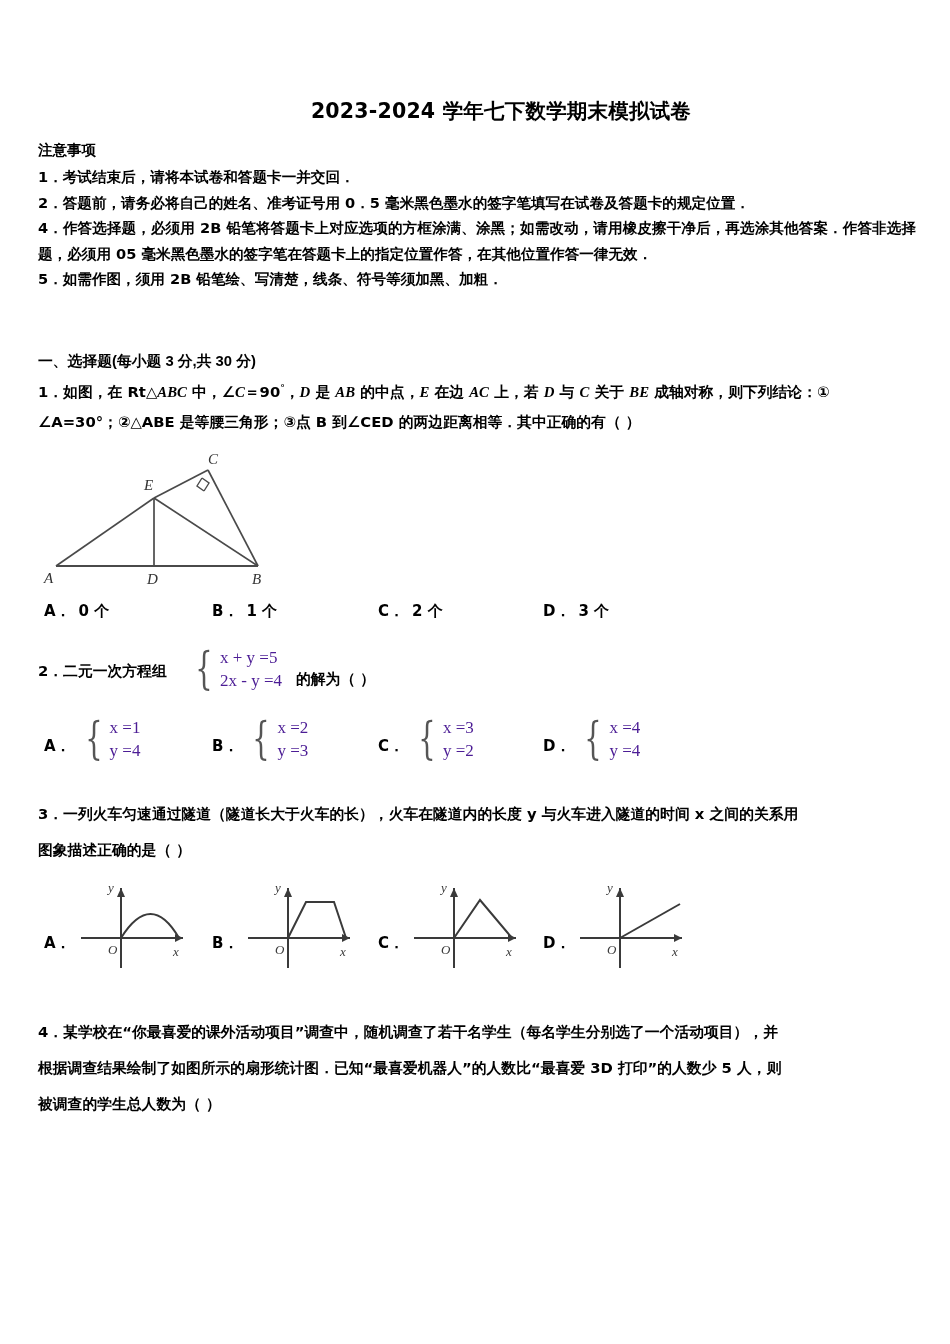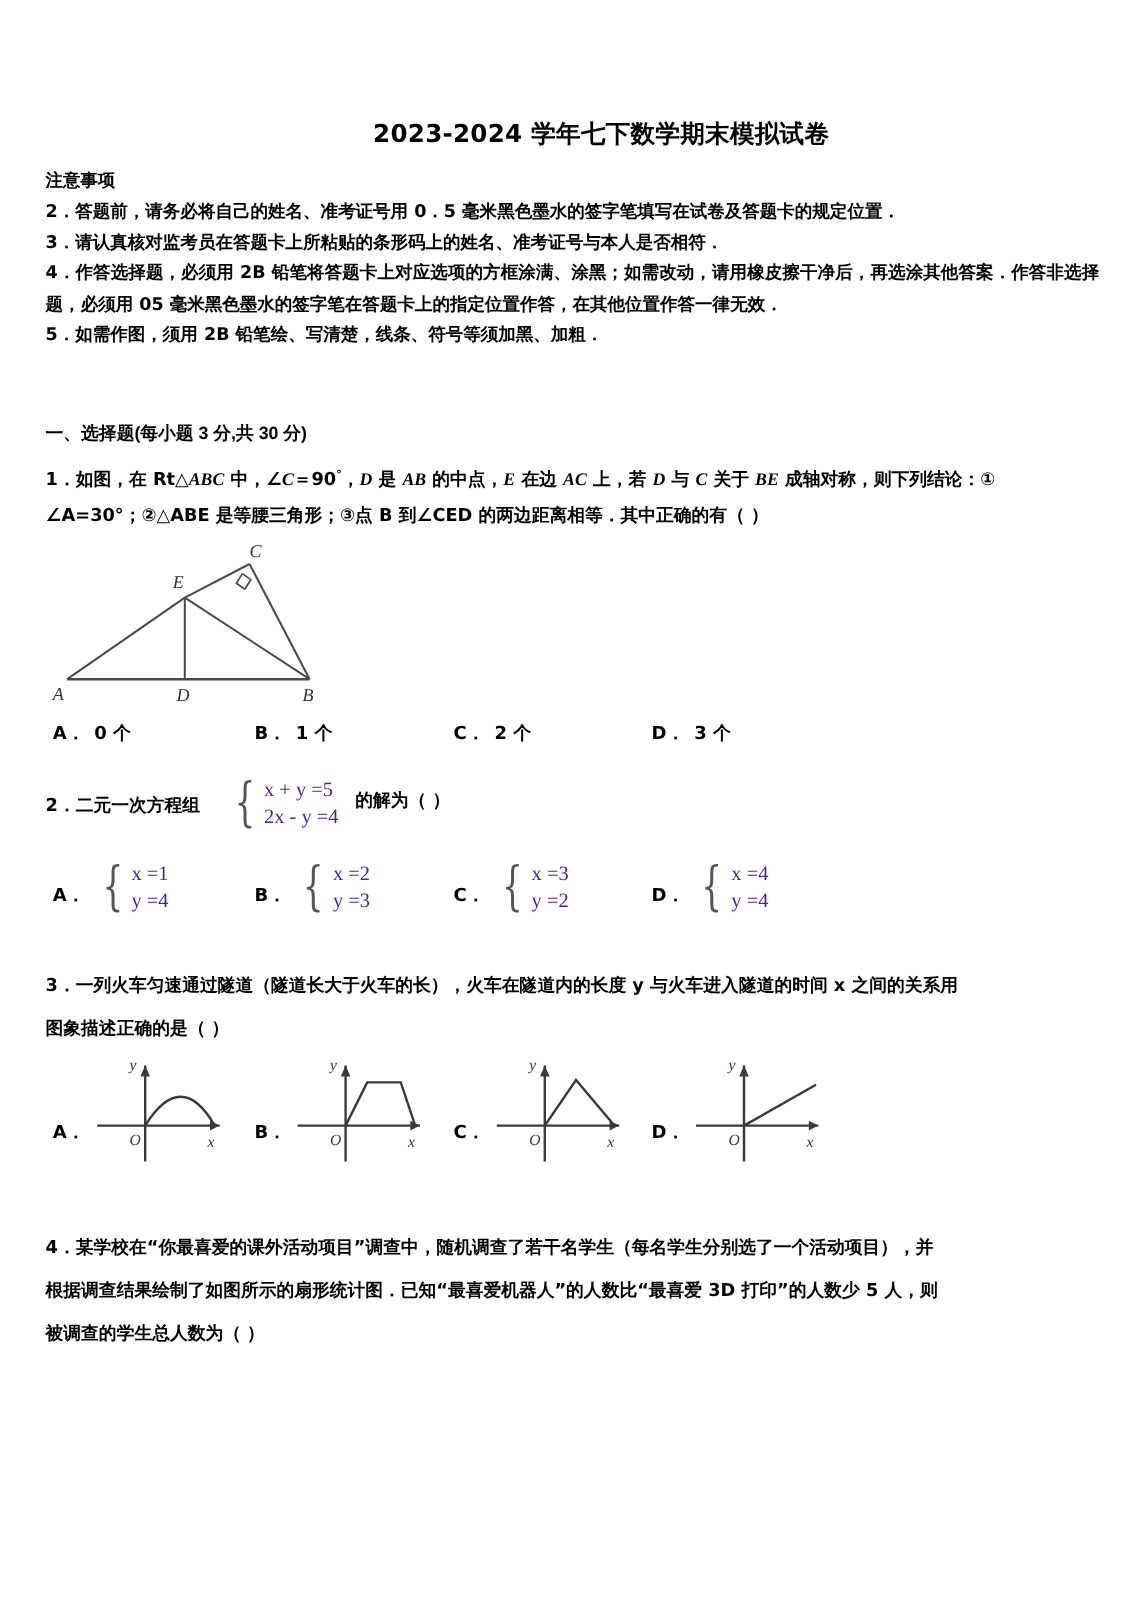--- a/index.html
+++ b/index.html
@@ -67,21 +67,21 @@
     font-weight: bold;
     font-size: 14.8px;
   }
 
   
   .q-text {
     position: absolute;
     font-family: "DejaVu Sans", "Liberation Sans", sans-serif;
     font-weight: bold;
     font-size: 14.8px;
-    line-height: 44px;
+    line-height: 28px;
     width: 878px;
     left: 38px;
     text-align: justify;
   }
   .q-text .ital {
     font-family: "Liberation Serif", "DejaVu Serif", serif;
     font-style: italic;
     font-weight: bold;
   }
   sup.deg { font-size: 0.62em; vertical-align: super; }
@@ -147,21 +147,21 @@
   .sys .rows {
     display: flex;
     flex-direction: column;
     font-size: 17px;
     line-height: 23px;
     color: #4c1d95;
   }
   .sys .rows span { white-space: nowrap; }
   .q2-tail {
     position: absolute;
-    top: 12px;
+    top: 24px;
     white-space: nowrap;
     font-family: "DejaVu Sans", "Liberation Sans", sans-serif;
     font-weight: bold;
     font-size: 14.8px;
   }
 
   
   .sys-opt-row {
     position: absolute;
     left: 38px;
@@ -209,22 +209,22 @@
 </style>
 </head>
 <body>
 
 <div class="page">
 
   <div class="doc-title">2023-2024 学年七下数学期末模拟试卷</div>
 
   <div class="notice">
     <div class="notice-head">注意事项</div>
+    <div class="notice-item">1．考试结束后，请将本试卷和答题卡一并交回．</div>
     <div class="notice-item">2．答题前，请务必将自己的姓名、准考证号用 0．5 毫米黑色墨水的签字笔填写在试卷及答题卡的规定位置．</div>
-    <div class="notice-item">3．请认真核对监考员在答题卡上所粘贴的条形码上的姓名、准考证号与本人是否相符．</div>
     <div class="notice-item">4．作答选择题，必须用 2B 铅笔将答题卡上对应选项的方框涂满、涂黑；如需改动，请用橡皮擦干净后，再选涂其他答案．作答非选择题，必须用 05 毫米黑色墨水的签字笔在答题卡上的指定位置作答，在其他位置作答一律无效．</div>
     <div class="notice-item">5．如需作图，须用 2B 铅笔绘、写清楚，线条、符号等须加黑、加粗．</div>
   </div>
 
   <div class="section-head">一、选择题(每小题 3 分,共 30 分)</div>
 
   <div class="q-text" style="top:374px;"><span>1．</span><span>如图，在 Rt</span><span>△</span><span class="ital">ABC</span><span> 中，∠</span><span class="ital">C</span><span>＝90</span><sup class="deg">°</sup><span>，</span><span class="ital">D</span><span> 是 </span><span class="ital">AB</span><span> 的中点，</span><span class="ital">E</span><span> 在边 </span><span class="ital">AC</span><span> 上，若 </span><span class="ital">D</span><span> 与 </span><span class="ital">C</span><span> 关于 </span><span class="ital">BE</span><span> 成轴对称，则下列结论：①</span></div>
 
   <div class="q-text" style="top:408px;">∠A=30°；②△ABE 是等腰三角形；③点 B 到∠CED 的两边距离相等．其中正确的有（    ）</div>
 

